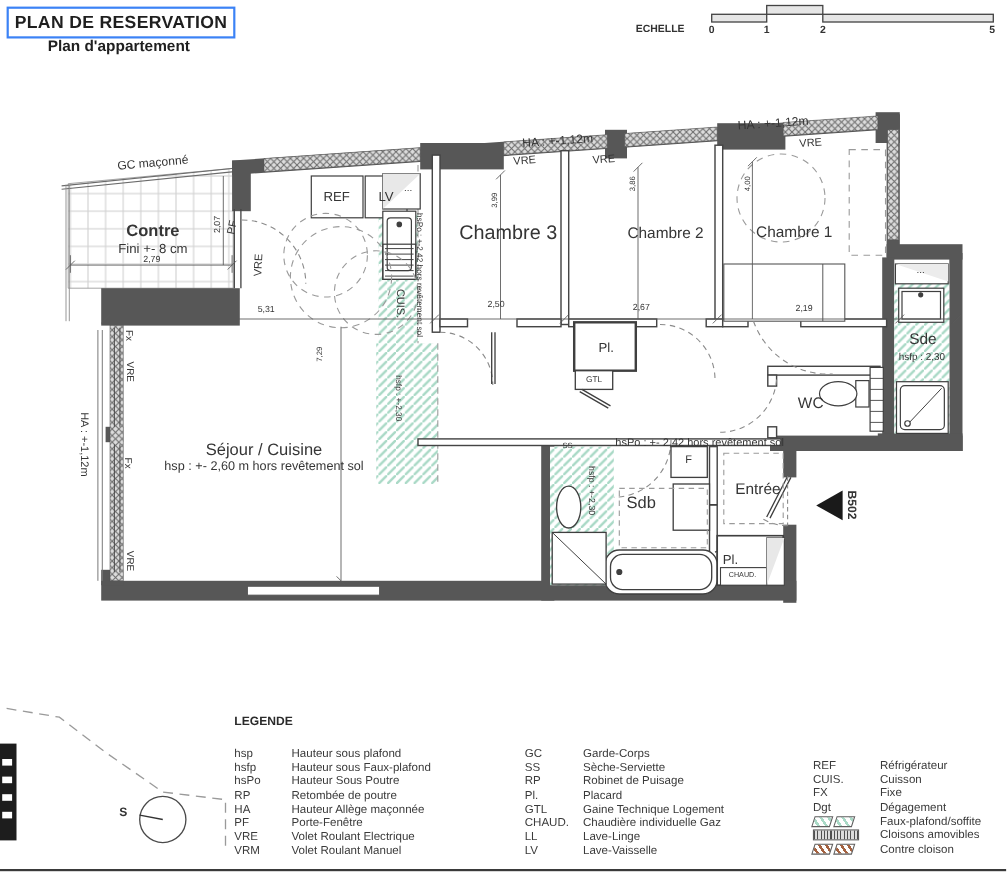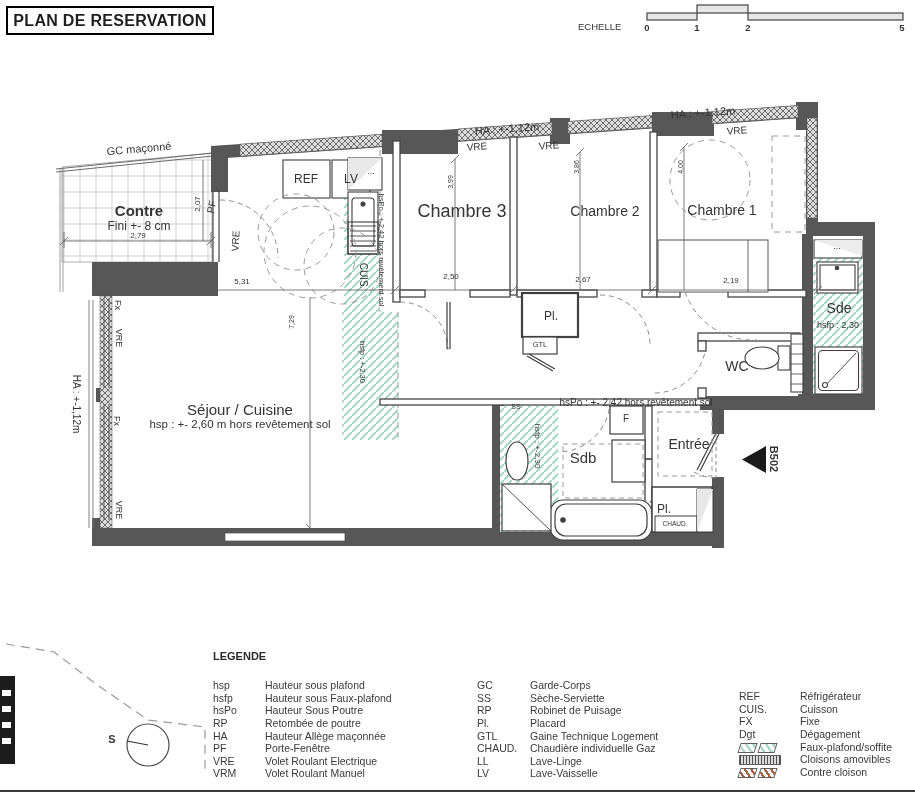--- a/index.html
+++ b/index.html
@@ -4,26 +4,26 @@
 <style>
   html,body{margin:0;padding:0;background:#fff;}
   #stage{position:relative;width:915px;height:800px;background:#ffffff;
          font-family:"Liberation Sans", sans-serif;color:#2e2e2e;overflow:hidden;}
   svg{position:absolute;left:0;top:0;}
   .ann{position:absolute;transform:translate(-50%,-50%);white-space:nowrap;
        color:#353535;line-height:1;}
   .b{font-weight:bold;}
   
   .title-box{position:absolute;left:6px;top:6px;width:204px;height:25px;
-             border:2px solid #000000;background:#fff;display:flex;align-items:center;
+             border:2px solid #3b82f6;background:#fff;display:flex;align-items:center;
              justify-content:center;font-size:16px;font-weight:bold;letter-spacing:.3px;color:#1f1f1f;}
   .subtitle{position:absolute;left:6px;top:33px;width:204px;text-align:center;
             font-size:14px;font-weight:bold;color:#1f1f1f;}
   
-  .scale-label{position:absolute;left:578px;top:21px;font-size:9.5px;font-weight:normal;color:#333;text-align:right;}
+  .scale-label{position:absolute;left:578px;top:21px;font-size:9.5px;font-weight:bold;color:#333;text-align:right;}
   .scale-tick{position:absolute;top:22px;font-size:9.5px;font-weight:bold;color:#333;transform:translateX(-50%);}
   
   .legend-head{position:absolute;left:213px;top:650px;font-size:11px;font-weight:bold;color:#2b2b2b;}
   .lcol{position:absolute;font-size:10.5px;color:#3a3a3a;}
   .lrow{display:flex;align-items:center;height:12.6px;}
   .labbr{flex:0 0 52px;}
   .lc2 .labbr{flex-basis:53px;}
   .lc3 .labbr{flex-basis:61px;}
   .sw{display:inline-block;height:8px;border:1px solid #5f5f5f;vertical-align:middle;}
   .sw-green{width:15px;margin-right:3px;transform:skewX(-18deg);
@@ -249,20 +249,21 @@
     </g>
 
     <g fill="#e6e6e6" stroke="#444" stroke-width="1.2">
       <rect x="647" y="13" width="50" height="7"></rect>
       <rect x="697" y="5" width="51" height="8"></rect>
       <rect x="748" y="13" width="155" height="7"></rect>
     </g>
   </svg>
 
   <div class="title-box">PLAN DE RESERVATION</div>
+  <div class="subtitle">Plan d'appartement</div>
 
   <div class="scale-label">ECHELLE</div>
   <div class="scale-tick" style="left:647px">0</div>
   <div class="scale-tick" style="left:697px">1</div>
   <div class="scale-tick" style="left:748px">2</div>
   <div class="scale-tick" style="left:902px">5</div>
 
   <div class="ann" style="left:139px;top:149px;font-size:11px;transform:translate(-50%,-50%) rotate(-5deg)">GC maçonné</div>
   <div class="ann b" style="left:139px;top:210px;font-size:15px">Contre</div>
   <div class="ann" style="left:139px;top:226px;font-size:12px">Fini +- 8 cm</div>

